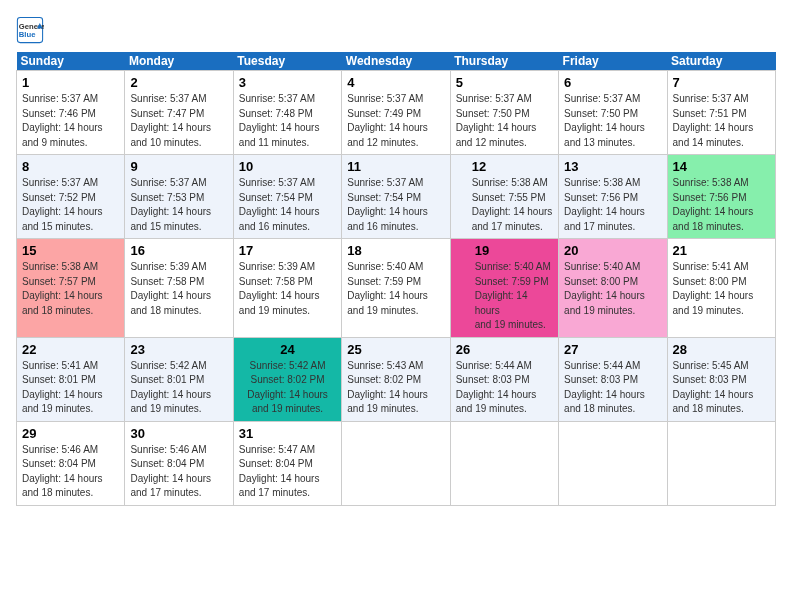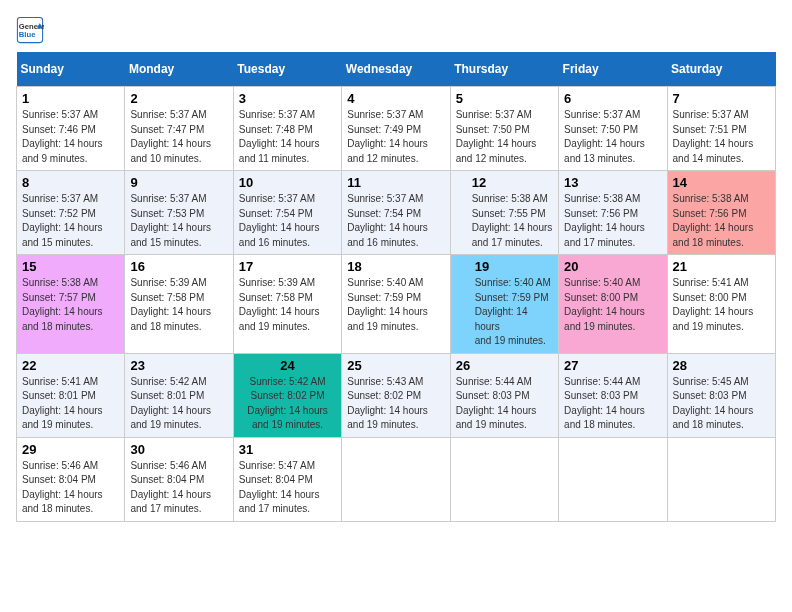--- a/index.html
+++ b/index.html
@@ -38,21 +38,21 @@
       margin-bottom: 8px;
     }
     table {
       width: 100%;
       border-collapse: collapse;
       font-size: 10.5px;
     }
     th {
       background: #1a6ec0;
       color: #fff;
-      padding: 10px 4px;
+      padding: 2px 4px;
       text-align: left;
       font-size: 12px;
     }
     td {
       border: 1px solid #ccc;
       vertical-align: top;
       padding: 4px 5px;
       width: 14.28%;
       height: 80px;
     }
@@ -155,43 +155,43 @@
           <div class="day-detail">Sunrise: 5:37 AM<br>Sunset: 7:54 PM<br>Daylight: 14 hours<br>and 16 minutes.</div>
         </td>
         <td style="background: rgb(238, 243, 251); padding-left: 21px;">
           <span class="day-num">12</span>
           <div class="day-detail">Sunrise: 5:38 AM<br>Sunset: 7:55 PM<br>Daylight: 14 hours<br>and 17 minutes.</div>
         </td>
         <td style="background: rgb(238, 243, 251);">
           <span class="day-num">13</span>
           <div class="day-detail">Sunrise: 5:38 AM<br>Sunset: 7:56 PM<br>Daylight: 14 hours<br>and 17 minutes.</div>
         </td>
-        <td style="background: #fca5a5; margin-left: 41px;">
+        <td style="background: #86efac; margin-left: 41px;">
           <span class="day-num">14</span>
           <div class="day-detail">Sunrise: 5:38 AM<br>Sunset: 7:56 PM<br>Daylight: 14 hours<br>and 18 minutes.</div>
         </td>
       </tr>
       <tr>
-        <td style="background: #f0abfc;">
+        <td style="background: #fca5a5;">
           <span class="day-num">15</span>
           <div class="day-detail">Sunrise: 5:38 AM<br>Sunset: 7:57 PM<br>Daylight: 14 hours<br>and 18 minutes.</div>
         </td>
         <td style="background: rgb(255, 255, 255);">
           <span class="day-num">16</span>
           <div class="day-detail">Sunrise: 5:39 AM<br>Sunset: 7:58 PM<br>Daylight: 14 hours<br>and 18 minutes.</div>
         </td>
         <td style="background: rgb(255, 255, 255);">
           <span class="day-num">17</span>
           <div class="day-detail">Sunrise: 5:39 AM<br>Sunset: 7:58 PM<br>Daylight: 14 hours<br>and 19 minutes.</div>
         </td>
         <td style="background: rgb(255, 255, 255);">
           <span class="day-num">18</span>
           <div class="day-detail">Sunrise: 5:40 AM<br>Sunset: 7:59 PM<br>Daylight: 14 hours<br>and 19 minutes.</div>
         </td>
-        <td style="background: #7dd3fc; padding-left: 24px;">
+        <td style="background: #ec4899; padding-left: 24px;">
           <span class="day-num">19</span>
           <div class="day-detail">Sunrise: 5:40 AM<br>Sunset: 7:59 PM<br>Daylight: 14 hours<br>and 19 minutes.</div>
         </td>
         <td style="background: #f9a8d4;">
           <span class="day-num">20</span>
           <div class="day-detail">Sunrise: 5:40 AM<br>Sunset: 8:00 PM<br>Daylight: 14 hours<br>and 19 minutes.</div>
         </td>
         <td style="background: rgb(255, 255, 255);">
           <span class="day-num">21</span>
           <div class="day-detail">Sunrise: 5:41 AM<br>Sunset: 8:00 PM<br>Daylight: 14 hours<br>and 19 minutes.</div>

